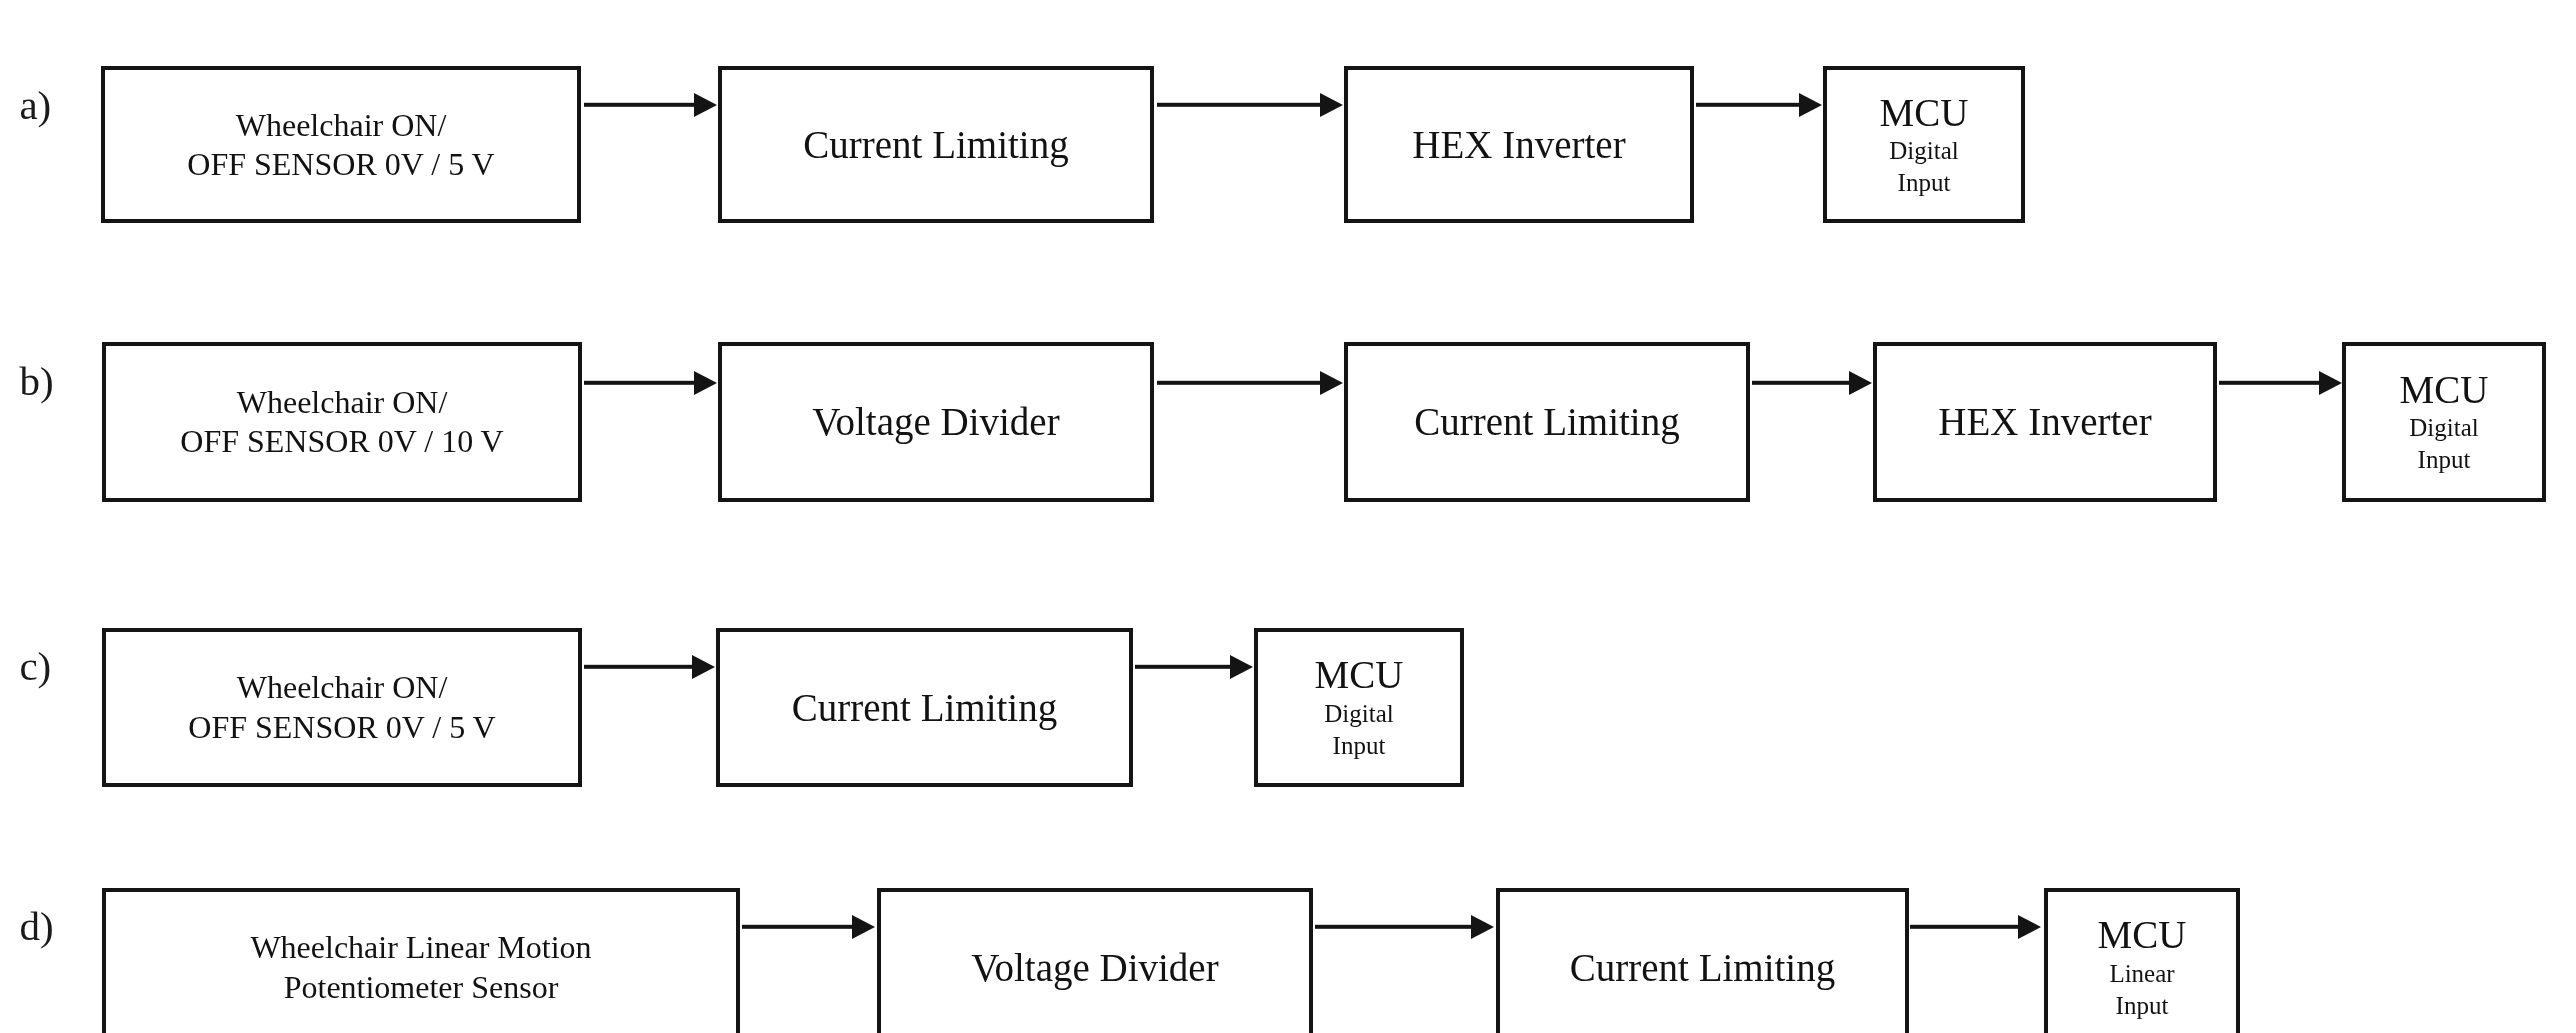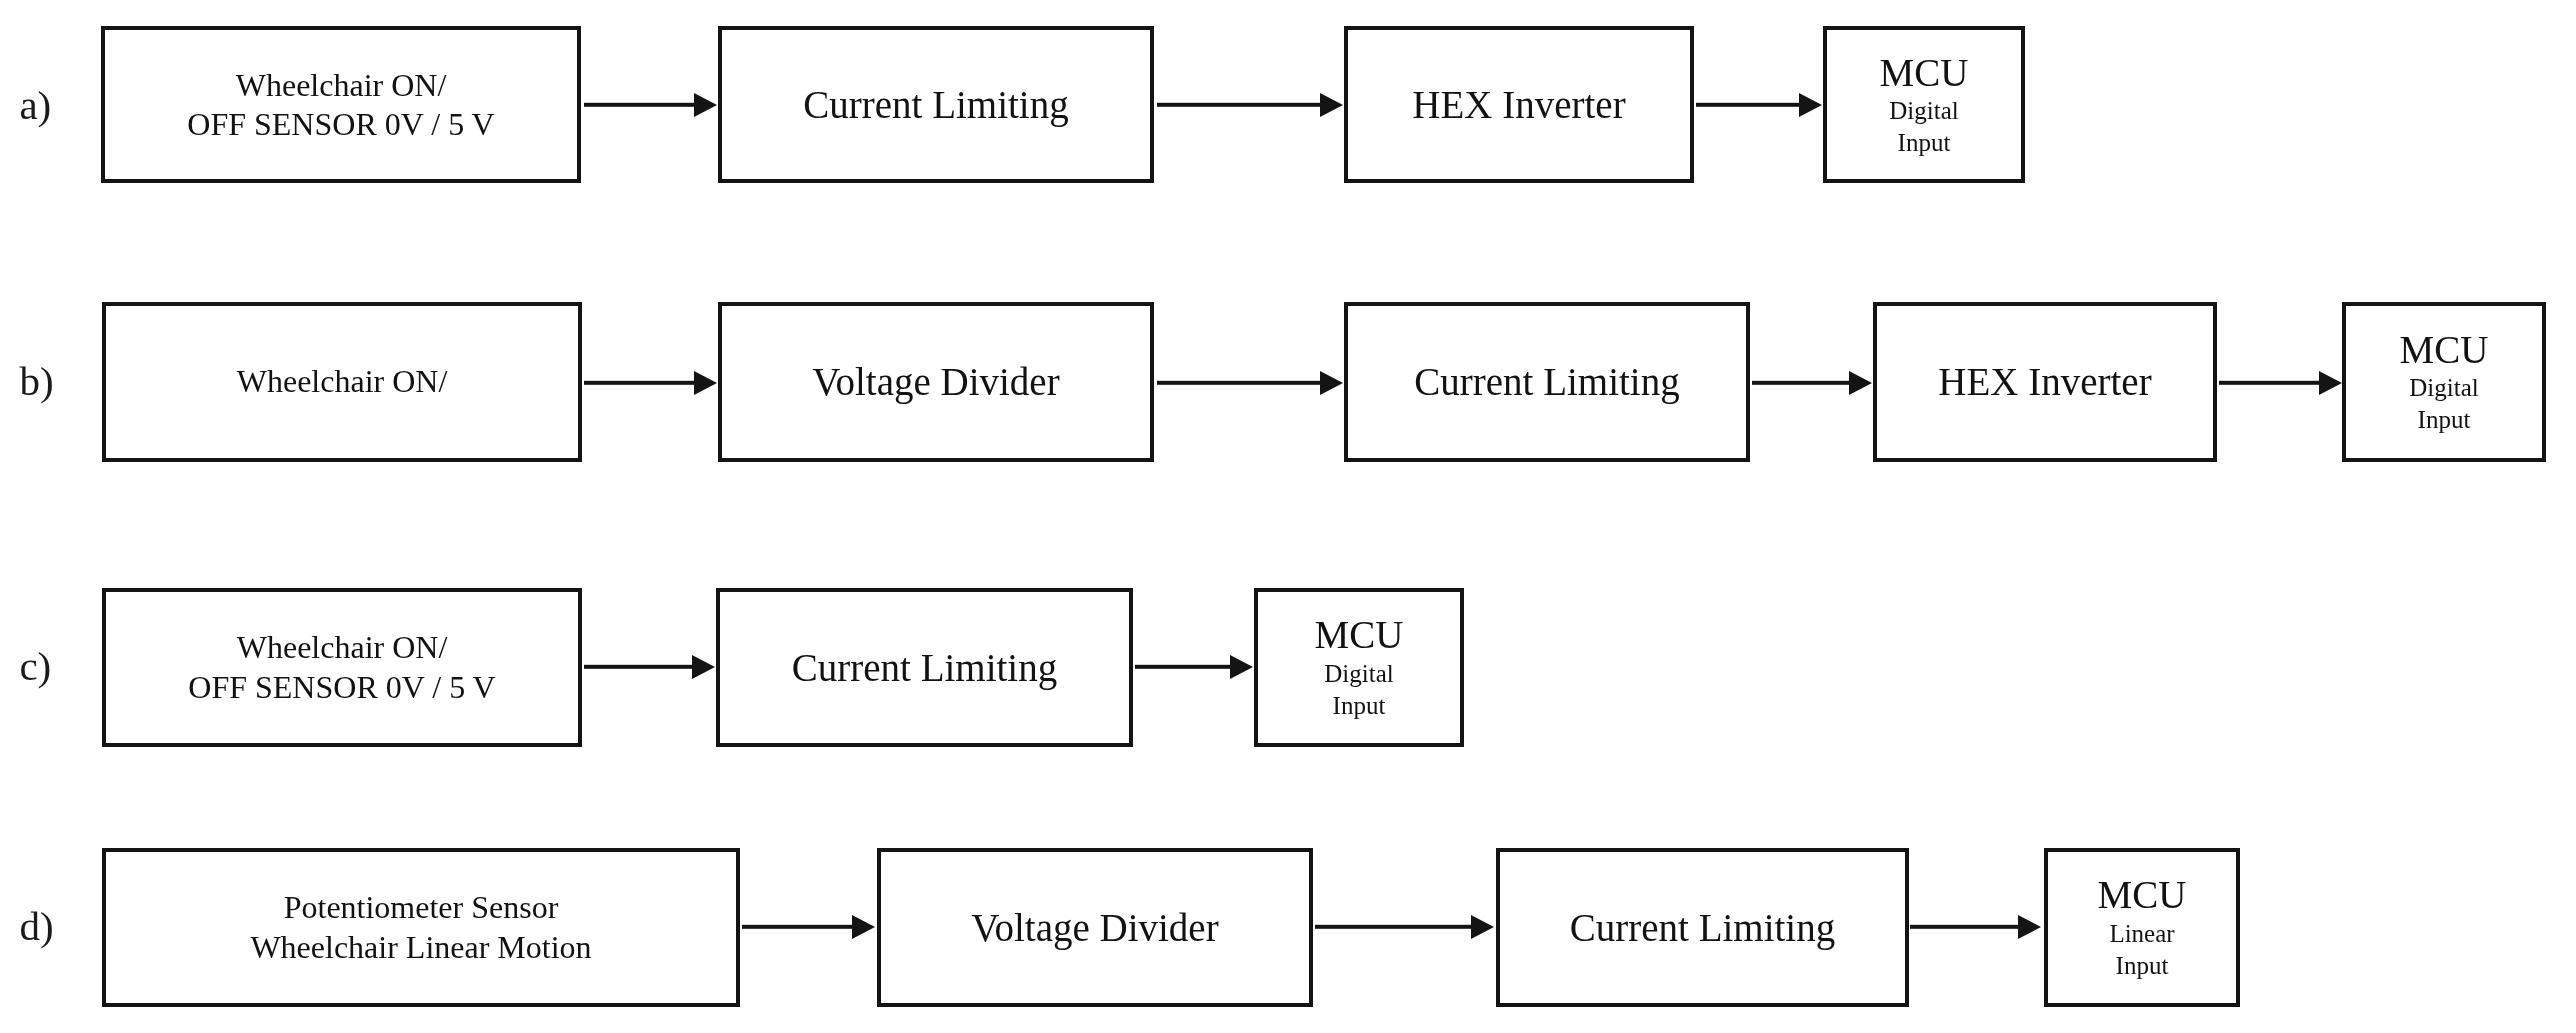--- a/index.html
+++ b/index.html
@@ -32,20 +32,21 @@
     border: 4.4px solid #141414;
     background: #ffffff;
     display: flex;
     flex-direction: column;
     align-items: center;
     justify-content: center;
     text-align: center;
     padding: 3.5px 8.8px;
     font-family: "Liberation Serif", "DejaVu Serif", serif;
     color: #121212;
+    margin-top: 40px;
   }
   .block .line {
     display: block;
     white-space: nowrap;
     line-height: 1.22;
   }
   
   .block.t-big .line {
     font-size: 39px;
   }
@@ -128,20 +129,21 @@
   <div class="block mcu" style="left:1823px; top:26.4px; width:202px; height:157px;">
     <span class="mcu-title">MCU</span>
     <span class="mcu-sub">Digital</span>
     <span class="mcu-sub">Input</span>
   </div>
 
   <div class="row-label" style="left:19.4px; top:361px;">b)</div>
 
   <div class="block t-sensor" style="left:102px; top:302px; width:480px; height:160px;">
     <span class="line">Wheelchair ON/</span>
+    <span class="line">OFF SENSOR 0V / 10 V</span>
   </div>
 
   <div class="arrow" style="left:584px; top:383px; width:133px;">
     <div class="shaft" style="width:111px;"></div>
     <div class="head" style="left:110px;"></div>
   </div>
 
   <div class="block t-big" style="left:718px; top:302px; width:436px; height:160px;">
     <span class="line">Voltage Divider</span>
   </div>
@@ -198,22 +200,22 @@
 
   <div class="block mcu" style="left:1254px; top:588px; width:210px; height:159px;">
     <span class="mcu-title">MCU</span>
     <span class="mcu-sub">Digital</span>
     <span class="mcu-sub">Input</span>
   </div>
 
   <div class="row-label" style="left:19.4px; top:906px;">d)</div>
 
   <div class="block t-sensor" style="left:102px; top:848px; width:638px; height:159px;">
+    <span class="line">Wheelchair Linear Motion</span>
     <span class="line">Potentiometer Sensor</span>
-    <span class="line">Wheelchair Linear Motion</span>
   </div>
 
   <div class="arrow" style="left:742px; top:927px; width:133px;">
     <div class="shaft" style="width:111px;"></div>
     <div class="head" style="left:110px;"></div>
   </div>
 
   <div class="block t-big" style="left:877px; top:848px; width:436px; height:159px;">
     <span class="line">Voltage Divider</span>
   </div>

